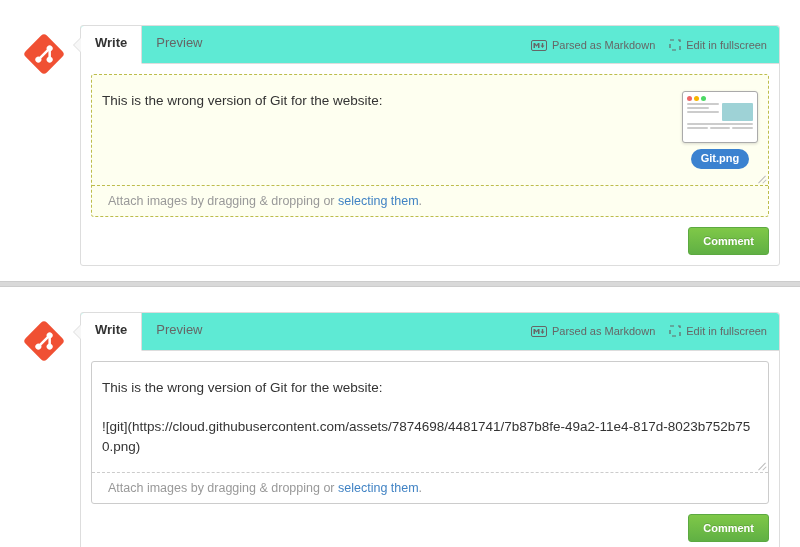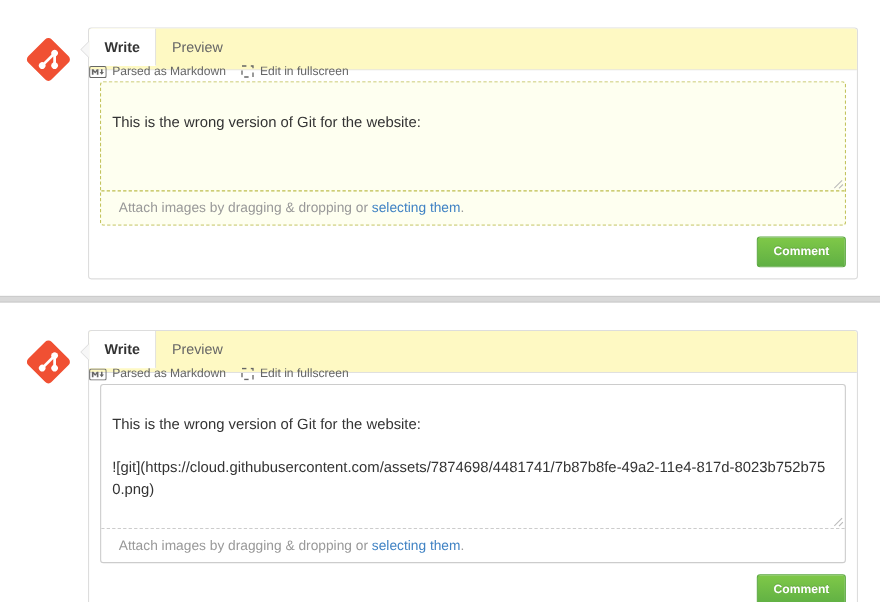--- a/index.html
+++ b/index.html
@@ -9,33 +9,33 @@
   .avatar { width: 48px; height: 48px; display: flex; align-items: center; justify-content: center; }
   .comment-box { flex: 1; border: 1px solid #ddd; border-radius: 3px; background: #fff; position: relative; }
   .comment-box::before {
     content: ""; position: absolute; left: -8px; top: 11px; width: 0; height: 0;
     border-top: 8px solid transparent; border-bottom: 8px solid transparent; border-right: 8px solid #ddd;
   }
   .comment-box::after {
     content: ""; position: absolute; left: -7px; top: 12px; width: 0; height: 0;
     border-top: 7px solid transparent; border-bottom: 7px solid transparent; border-right: 7px solid #f7f7f7;
   }
-  .tab-bar { display: flex; align-items: stretch; background: #fef9c3; border-bottom: 1px solid #ddd; border-radius: 3px 3px 0 0; height: 38px; flex-direction: column; }
+  .tab-bar { display: flex; align-items: stretch; background: #5eead4; border-bottom: 1px solid #ddd; border-radius: 3px 3px 0 0; height: 38px; }
   .tabs { display: flex; }
   .tab { padding: 9px 14px; font-size: 13px; color: #666; cursor: pointer; border-right: 1px solid transparent; }
   .tab.active { background: #fff; color: #333; font-weight: 600; border: 1px solid #ddd; border-top: none; border-bottom: 1px solid #fff; margin-bottom: -1px; border-radius: 3px 0 0 0; }
   .tab:first-child.active { border-left: none; }
   .tab-spacer { flex: 1; }
   .tab-meta { display: flex; align-items: center; gap: 14px; padding-right: 12px; color: #666; font-size: 11px; }
-  .tab-meta-item { display: flex; align-items: center; gap: 5px; cursor: pointer; }
+  .tab-meta-item { display: flex; align-items: flex-end; gap: 5px; cursor: pointer; }
   .tab-meta-item svg { flex-shrink: 0; }
   .body-area { padding: 10px; }
   .textarea-wrap { border: 1px solid #ccc; border-radius: 3px; overflow: hidden; background: #fff; }
   .textarea-wrap.dragging { border: 1px dashed #bdbd4d; background: #fefff0; }
-  .text-content { padding: 26px 10px; min-height: 98px; font-size: 13.5px; color: #333; position: relative; line-height: 1.45; word-break: break-all; resize: vertical; }
+  .text-content { padding: 16px 10px; min-height: 98px; font-size: 13.5px; color: #333; position: relative; line-height: 1.45; word-break: break-all; resize: vertical; }
   .resize-handle { position: absolute; right: 2px; bottom: 2px; width: 10px; height: 10px; }
   .resize-handle::before, .resize-handle::after { content:""; position:absolute; background:#bbb; height:1px; transform: rotate(-45deg); }
   .resize-handle::before { width: 10px; bottom: 3px; right: -1px; }
   .resize-handle::after { width: 5px; bottom: 1px; right: -1px; }
   .drop-row { display: flex; align-items: flex-start; gap: 12px; }
   .drop-text { flex: 1; }
   .drag-preview { display:flex; flex-direction: column; align-items:center; margin-left: 8px; }
   .thumb { width: 76px; height: 52px; border: 1px solid #aaa; border-radius: 3px; background: #fff; box-shadow: 0 1px 3px rgba(0,0,0,.15); padding: 4px; display:flex; flex-direction: column; gap:2px; }
   .thumb .r1 { display:flex; gap:2px; }
   .tdot { width:5px; height:5px; border-radius:50%; background:#e66; }
@@ -89,20 +89,44 @@
           </svg>
           <span>Edit in fullscreen</span>
         </div>
       </div>
     </div>
     <div class="body-area">
       <div class="textarea-wrap dragging">
         <div class="text-content">
           <div class="drop-row">
             <div class="drop-text">This is the wrong version of Git for the website:</div>
+            <div class="drag-preview">
+              <div class="thumb">
+                <div class="r1">
+                    <span class="tdot"></span>
+                    <span class="tdot" style="background:#f7b500"></span>
+                    <span class="tdot" style="background:#4cd964"></span>
+                  </div>
+                <div class="r1" style="gap:3px;">
+                    <div style="flex:1">
+                      <div class="tline"></div>
+                      <div class="tline sm" style="margin-top:2px"></div>
+                      <div class="tline" style="margin-top:2px"></div>
+                    </div>
+                    <div class="tblk"></div>
+                  </div>
+                <div class="tline"></div>
+                <div class="r1" style="gap:2px;">
+                    <div class="tline" style="flex:1"></div>
+                    <div class="tline" style="flex:1"></div>
+                    <div class="tline" style="flex:1"></div>
+                  </div>
+              </div>
+              <div class="badge">Git.png</div>
+            </div>
           </div>
           <div class="resize-handle"></div>
         </div>
         <div class="attach-hint">
           <span>Attach images by dragging &amp; dropping or </span><span class="link">selecting them</span><span>.</span>
         </div>
       </div>
     </div>
     <div class="footer">
       <button class="btn-comment">Comment</button>

